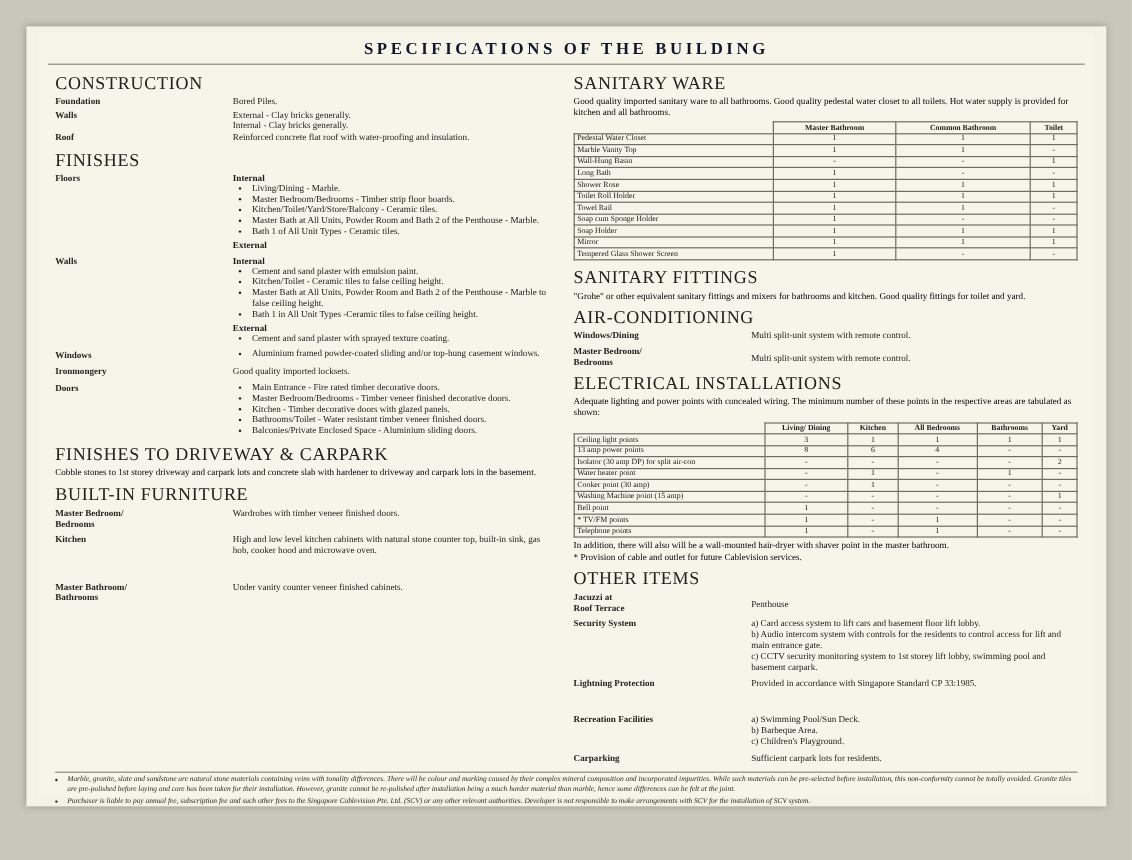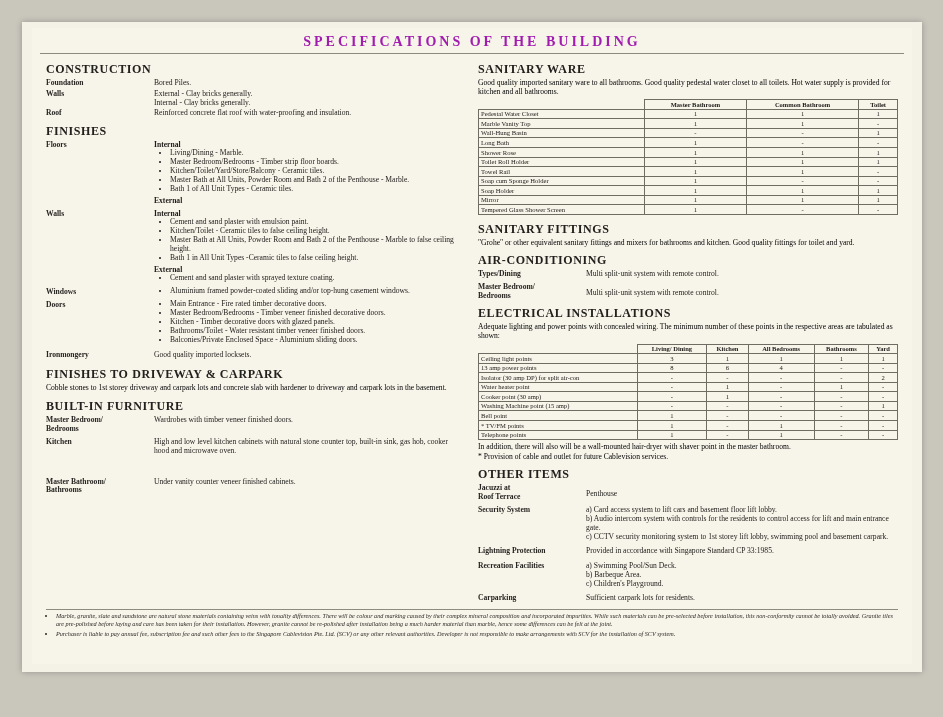--- a/index.html
+++ b/index.html
@@ -30,21 +30,21 @@
     height: 636px;
     background: #f7f4ea;
     padding: 0;
   }
   .doc-title {
     text-align: center;
     font-family: "Liberation Serif", serif;
     font-size: 14px;
     letter-spacing: 3px;
     font-weight: bold;
-    color: #a21caf;
+    color: #0f172a;
     padding-top: 6px;
     padding-bottom: 2px;
     text-transform: uppercase;
   }
   .rule {
     border-top: 1px solid #8d8a80;
     margin: 1px 8px 4px 8px;
   }
   .cols {
     display: flex;
@@ -53,30 +53,31 @@
     width: 100%;
   }
   .col {
     width: 50%;
     box-sizing: border-box;
   }
   .col.left { padding-right: 10px; }
   .col.right { padding-left: 6px; }
 
   h2.sec {
-    font-size: 12px;
-    font-weight: bold;
+    font-size: 15px;
+    font-weight: normal;
     letter-spacing: 0.6px;
     margin: 4px 0 0 0;
     color: #23211d;
     text-transform: uppercase;
   }
   .row {
     display: flex;
     margin-top: 1px;
+    gap: 40px;
   }
   .row .lbl {
     width: 108px;
     flex: none;
     font-size: 7.6px;
     font-weight: bold;
     color: #262420;
     line-height: 1.15;
     padding-top: 1px;
   }
@@ -215,38 +216,38 @@
 
         <div class="row" style="margin-top:4px">
           <div class="lbl">Windows</div>
           <div class="val">
             <ul class="bul">
               <li>Aluminium framed powder-coated sliding and/or top-hung casement windows.</li>
             </ul>
           </div>
         </div>
 
+        <div class="row" style="margin-top:5px">
+          <div class="lbl">Ironmongery</div>
+          <div class="val">Good quality imported locksets.</div>
+        </div>
+
         <div class="row" style="margin-top:4px">
           <div class="lbl">Doors</div>
           <div class="val">
             <ul class="bul">
               <li>Main Entrance - Fire rated timber decorative doors.</li>
               <li>Master Bedroom/Bedrooms - Timber veneer finished decorative doors.</li>
               <li>Kitchen - Timber decorative doors with glazed panels.</li>
               <li>Bathrooms/Toilet - Water resistant timber veneer finished doors.</li>
               <li>Balconies/Private Enclosed Space - Aluminium sliding doors.</li>
             </ul>
           </div>
         </div>
 
-        <div class="row" style="margin-top:5px">
-          <div class="lbl">Ironmongery</div>
-          <div class="val">Good quality imported locksets.</div>
-        </div>
-
         <h2 class="sec" style="margin-top:7px">FINISHES TO DRIVEWAY &amp; CARPARK</h2>
         <div class="plain">Cobble stones to 1st storey driveway and carpark lots and concrete slab with hardener to driveway and carpark lots in the basement.</div>
 
         <h2 class="sec" style="margin-top:7px">BUILT-IN FURNITURE</h2>
         <div class="row">
           <div class="lbl" style="white-space:pre-line">Master Bedroom/
 Bedrooms</div>
           <div class="val">Wardrobes with timber veneer finished doors.</div>
         </div>
         <div class="row" style="margin-top:4px">
@@ -343,21 +344,21 @@
               <td>-</td>
             </tr>
           </tbody>
         </table>
 
         <h2 class="sec" style="margin-top:7px">SANITARY FITTINGS</h2>
         <div class="plain">"Grohe" or other equivalent sanitary fittings and mixers for bathrooms and kitchen. Good quality fittings for toilet and yard.</div>
 
         <h2 class="sec" style="margin-top:6px">AIR-CONDITIONING</h2>
         <div class="row">
-          <div class="lbl">Types/Dining</div>
+          <div class="lbl">Windows/Dining</div>
           <div class="val">Multi split-unit system with remote control.</div>
         </div>
         <div class="row" style="margin-top:3px">
           <div class="lbl" style="white-space:pre-line">Master Bedroom/
 Bedrooms</div>
           <div class="val" style="padding-top:6px">Multi split-unit system with remote control.</div>
         </div>
 
         <h2 class="sec" style="margin-top:6px">ELECTRICAL INSTALLATIONS</h2>
         <div class="plain">Adequate lighting and power points with concealed wiring. The minimum number of these points in the respective areas are tabulated as shown:</div>
@@ -462,21 +463,21 @@
         <div class="row" style="margin-top:3px">
           <div class="lbl">Security System</div>
           <div class="val" style="white-space:pre-line">a) Card access system to lift cars and basement floor lift lobby.
 b) Audio intercom system with controls for the residents to control access for lift and main entrance gate.
 c) CCTV security monitoring system to 1st storey lift lobby, swimming pool and basement carpark.</div>
         </div>
         <div class="row" style="margin-top:5px">
           <div class="lbl">Lightning Protection</div>
           <div class="val" style="white-space:pre-line">Provided in accordance with Singapore Standard CP 33:1985.</div>
         </div>
-        <div class="row" style="margin-top:5px">
+        <div class="row" style="margin-top:20px">
           <div class="lbl">Recreation Facilities</div>
           <div class="val" style="white-space:pre-line">a) Swimming Pool/Sun Deck.
 b) Barbeque Area.
 c) Children's Playground.</div>
         </div>
         <div class="row" style="margin-top:5px">
           <div class="lbl">Carparking</div>
           <div class="val">Sufficient carpark lots for residents.</div>
         </div>
 

